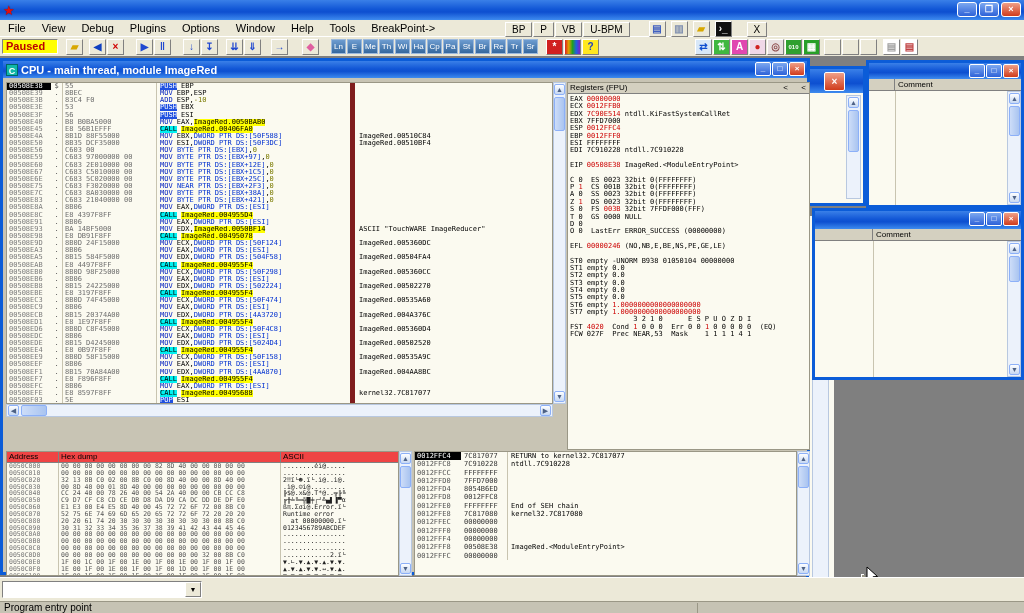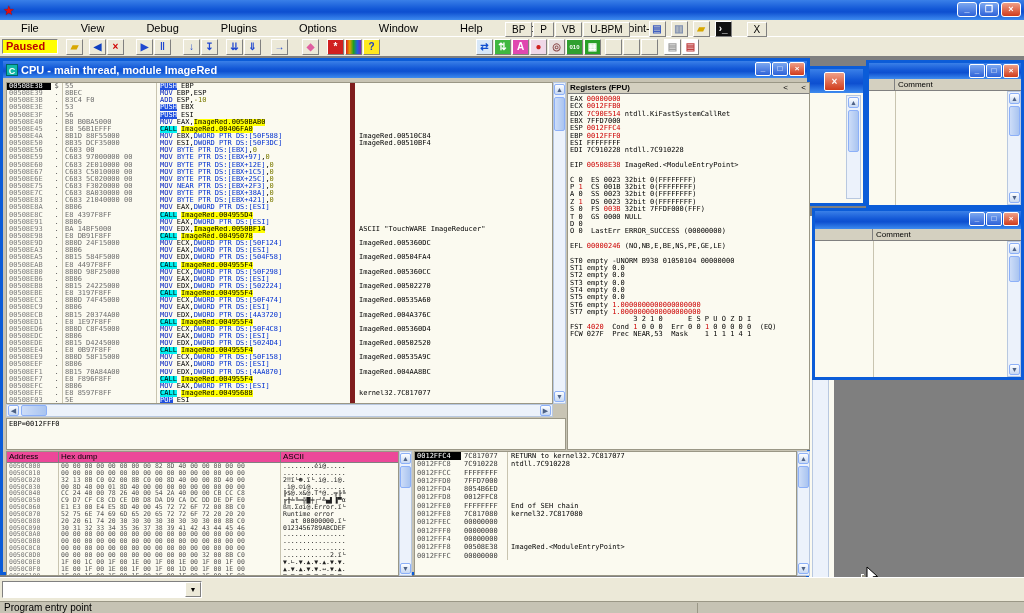--- a/index.html
+++ b/index.html
@@ -6,21 +6,21 @@
   html,body{width:1024px;height:613px;overflow:hidden}
   body{position:relative;background:#ECE9D8;font-family:"Liberation Sans",sans-serif;font-size:11px;-webkit-font-smoothing:none}
   .abs{position:absolute}
   
   .titlebar{left:0;top:0;width:1024px;height:20px;background:linear-gradient(180deg,#3A80E8,#1257D6 45%,#0D4FD0 60%,#3E8BEF);display:flex;align-items:center}
   .app-icon{color:#E01010;font-size:13px;margin-left:3px;text-shadow:0 0 1px #600}
   .caption-btns{position:absolute;right:3px;top:2px;display:flex;gap:2px}
   .cbtn{width:20px;height:15px;border:1px solid #fff;border-radius:3px;background:linear-gradient(180deg,#7CA8F0,#2E62D8);color:#fff;font-size:9px;line-height:13px;text-align:center;font-weight:bold}
   .cbtn.close{background:linear-gradient(180deg,#F0A088,#D03C1C)}
   .menubar{left:0;top:20px;width:1024px;height:17px;background:#ECE9D8;border-bottom:1px solid #fff;display:flex;align-items:center}
-  .mitem{padding:1px 21px;color:#000}
+  .mitem{padding:1px 8px;color:#000}
   .menu-right{position:absolute;left:505px;top:1px;display:flex;align-items:center;gap:1px}
   .mt-btn{border:1px solid;border-color:#fff #808080 #808080 #fff;background:#ECE9D8;padding:0 6px;height:15px;line-height:13px;font-size:10px}
   .toolbar{left:0;top:37px;width:932px;height:19px;background:#ECE9D8;display:flex;align-items:center}
   .paused{width:56px;height:15px;margin-left:2px;border:1px solid;border-color:#808080 #fff #fff #808080;background:var(--paused-bg,#FFFF00);color:var(--paused-fg,#BB0000);font-weight:bold;font-size:11px;line-height:13px;padding-left:3px}
   .tbtn{display:inline-block;width:17px;height:16px;border:1px solid;border-color:#fff #808080 #808080 #fff;background:#ECE9D8;font-size:10px;line-height:14px;text-align:center;font-weight:bold;overflow:hidden}
   .lbtn{display:inline-block;width:15px;height:15px;border:1px solid #9BB8DC;background:linear-gradient(180deg,#6D9CD0,#35689E);color:#fff;font-size:8px;line-height:13px;text-align:center}
   .rainbow{background:linear-gradient(90deg,#E02020,#E0A000,#20A020,#2060E0,#8020C0)!important}
   
   .mdi{left:0;top:56px;width:1024px;height:521px;background:#7F7F7F;overflow:hidden}
   .xpwin{position:absolute;border:3px solid #0B5CD8;background:#C8C4B4}
@@ -51,21 +51,21 @@
   .i-yellow{background:var(--hl-y,#FFFF00);color:#000}
   .i-stk{background:#2050E0;color:#fff}
   
   .rline{height:7.35px;line-height:7.45px;font-family:"DejaVu Sans Mono",monospace;font-size:7px;white-space:pre}
   .rk{color:#000}.rr{color:var(--red,#CC0000)}
   
   .hrow{display:flex;height:6.85px;line-height:7px;font-family:"DejaVu Sans Mono",monospace;font-size:6.5px;white-space:pre;overflow:hidden}
   .ha{width:52px;color:#777;padding-left:2px;border-right:1px solid #C8C4B0}
   .hh{width:222px;color:#555;padding-left:2px;border-right:1px solid #C8C4B0}
   .hs{flex:1;color:#222;padding-left:2px}
-  .dhead{display:flex;height:11px;background:#ec4899;border-bottom:1px solid #808080;font-size:8px;line-height:10px}
+  .dhead{display:flex;height:11px;background:#ef4444;border-bottom:1px solid #808080;font-size:8px;line-height:10px}
   .dhead span{padding-left:2px}
   
   .srow{display:flex;height:8.3px;line-height:8.4px;font-family:"DejaVu Sans Mono",monospace;font-size:7px;white-space:pre;overflow:hidden}
   .sa{width:46px;color:#555;padding-left:2px}
   .sa.sel{background:#000;color:#fff}
   .sv{width:47px;color:#333;border-right:1px solid #C8C4B0;padding-left:3px}
   .sc{flex:1;padding-left:3px;color:#000}
   
   .cmdbar{left:0;top:577px;width:1024px;height:24px;background:#ECE9D8;border-top:1px solid #fff}
   .combo{position:absolute;left:2px;top:3px;width:200px;height:17px;background:#fff;border:1px solid;border-color:#808080 #fff #fff #808080;display:flex}
@@ -121,20 +121,35 @@
       <span class="tbtn" style="color: rgb(16, 64, 192); margin-left: 6px;">◀</span>
       <span class="tbtn" style="color: rgb(208, 0, 0); margin-left: 1px;">×</span>
       <span class="tbtn" style="color: rgb(32, 72, 208); margin-left: 12px;">▶</span>
       <span class="tbtn" style="color: rgb(32, 72, 208); margin-left: 1px;">‖</span>
       <span class="tbtn" style="color: rgb(32, 72, 208); margin-left: 12px;">↓</span>
       <span class="tbtn" style="color: rgb(32, 72, 208); margin-left: 1px;">↧</span>
       <span class="tbtn" style="color: rgb(32, 72, 208); margin-left: 8px;">⇊</span>
       <span class="tbtn" style="color: rgb(32, 72, 208); margin-left: 1px;">⇓</span>
       <span class="tbtn" style="color: rgb(32, 72, 208); margin-left: 10px;">→</span>
       <span class="tbtn" style="color: rgb(224, 96, 160); margin-left: 14px;">◆</span>
+    </div>
+  <div id="tb-letters" style="display:flex;align-items:center;margin-left:12px;gap:1px">
+      <span class="lbtn">Ln</span>
+      <span class="lbtn">E</span>
+      <span class="lbtn">Me</span>
+      <span class="lbtn">Th</span>
+      <span class="lbtn">Wi</span>
+      <span class="lbtn">Ha</span>
+      <span class="lbtn">Cp</span>
+      <span class="lbtn">Pa</span>
+      <span class="lbtn">St</span>
+      <span class="lbtn">Br</span>
+      <span class="lbtn">Re</span>
+      <span class="lbtn">Tr</span>
+      <span class="lbtn">Sr</span>
     </div>
   <div id="tb-opts" style="display:flex;align-items:center">
       <span class="tbtn" style="background: rgb(208, 32, 32); color: rgb(255, 255, 255); margin-left: 8px;">*</span>
       <span class="tbtn rainbow" style="color: rgb(255, 255, 255); margin-left: 1px;"></span>
       <span class="tbtn" style="background: rgb(255, 232, 32); color: rgb(32, 64, 192); margin-left: 1px;">?</span>
     </div>
   <div id="tb-plugins" style="display:flex;align-items:center">
       <span class="tbtn" style="background: rgb(216, 232, 248); color: rgb(16, 80, 208); margin-left: 96px;">⇄</span>
       <span class="tbtn" style="background: rgb(64, 184, 64); color: rgb(255, 255, 255); margin-left: 1px;">⇅</span>
       <span class="tbtn" style="background: rgb(224, 72, 176); color: rgb(255, 255, 255); margin-left: 1px;">A</span>
@@ -277,21 +292,21 @@
           <div class="drow"><span class="da">00508F03</span><span class="dp">.</span><span class="db">5E</span><span class="di"><span class="i-stk">POP</span> ESI</span><span class="dc"></span></div>
         </div>
     </div>
     <div class="vscroll" style="left:550px;top:21px;height:322px">
       <span class="sarrow" style="left:0;top:1px">▲</span>
       <span class="sthumb" style="left:0;top:14px;width:11px;height:34px"></span>
       <span class="sarrow" style="left:0;bottom:1px">▼</span>
     </div>
 
     <div class="pane" style="left:564px;top:21px;width:243px;height:368px">
-      <div class="phead"><span style="font-weight:bold">Registers (FPU)</span><span style="float:right;padding-right:3px">&lt;      &lt;</span></div>
+      <div class="phead"><span style="font-weight:normal">Registers (FPU)</span><span style="float:right;padding-right:3px">&lt;      &lt;</span></div>
       <div id="reg-lines" style="padding:2px 0 0 2px">
           <div class="rline"><span class="rk">EAX </span><span class="rr">00000000</span></div>
           <div class="rline"><span class="rk">ECX </span><span class="rr">0012FFB0</span></div>
           <div class="rline"><span class="rk">EDX </span><span class="rr">7C90E514</span><span class="rk"> ntdll.KiFastSystemCallRet</span></div>
           <div class="rline"><span class="rk">EBX 7FFD7000</span></div>
           <div class="rline"><span class="rk">ESP </span><span class="rr">0012FFC4</span></div>
           <div class="rline"><span class="rk">EBP </span><span class="rr">0012FFF0</span></div>
           <div class="rline"><span class="rk">ESI FFFFFFFF</span></div>
           <div class="rline"><span class="rk">EDI 7C910228 ntdll.7C910228</span></div>
           <div class="rline">&nbsp;</div>
@@ -321,23 +336,20 @@
           <div class="rline"><span class="rk">FCW 027F  Prec NEAR,53  Mask    1 1 1 1 4 1</span></div>
         </div>
     </div>
 
     <div class="hscroll" style="left:3px;top:343px;width:547px">
       <span class="sarrow" style="left:1px;top:0">◀</span>
       <span class="sthumb" style="left:14px;top:0;width:26px;height:11px"></span>
       <span class="sarrow" style="right:1px;top:0">▶</span>
     </div>
 
-    <div class="pane" style="left:3px;top:357px;width:560px;height:32px">
-      <div style="font-family:'DejaVu Sans Mono',monospace;font-size:7px;line-height:8px;padding:1px 2px">EBP=0012FFF0</div>
-    </div>
 
     <div class="pane" style="left:3px;top:390px;width:393px;height:125px">
       <div class="dhead">
         <span style="width:52px;border-right:1px solid #808080">Address</span>
         <span style="width:222px;border-right:1px solid #808080">Hex dump</span>
         <span style="flex:1">ASCII</span>
       </div>
       <div id="dump-rows">
           <div class="hrow"><span class="ha">0050C000</span><span class="hh">00 00 00 00 00 00 00 00 82 8D 40 00 00 00 00 00</span><span class="hs">........éì@.....</span></div>
           <div class="hrow"><span class="ha">0050C010</span><span class="hh">00 00 00 00 00 00 00 00 00 00 00 00 00 00 00 00</span><span class="hs">................</span></div>

